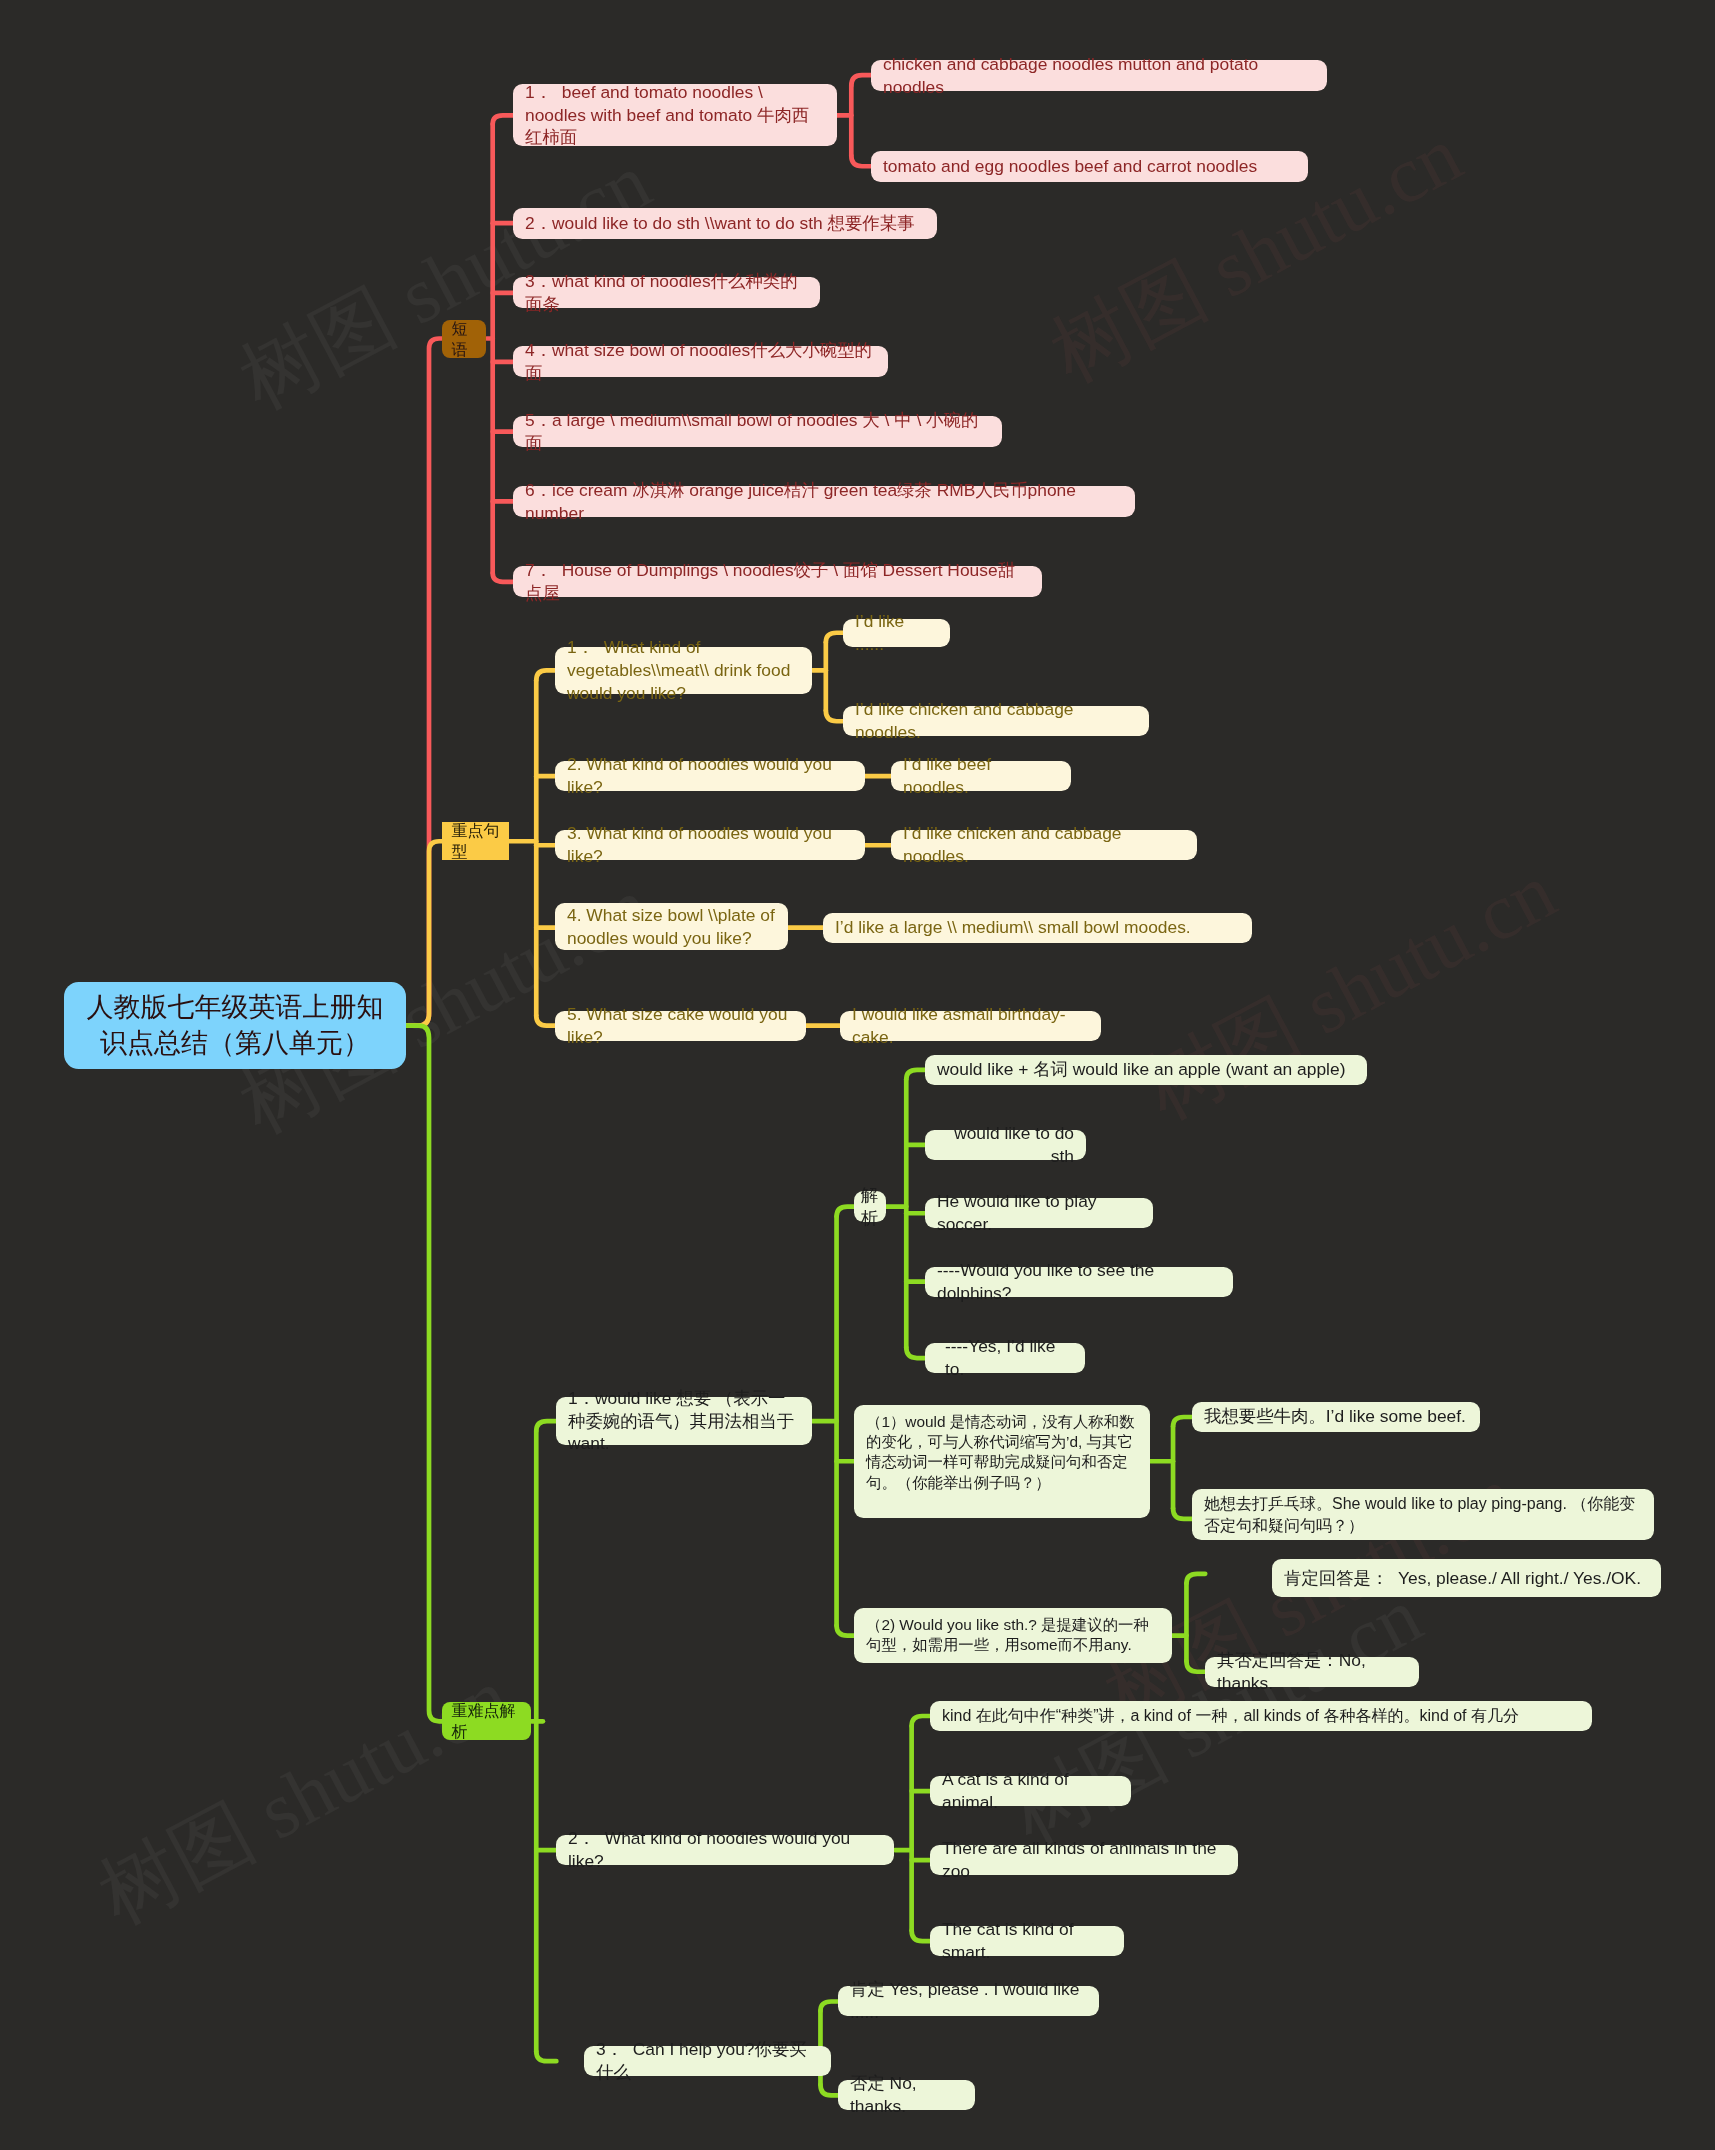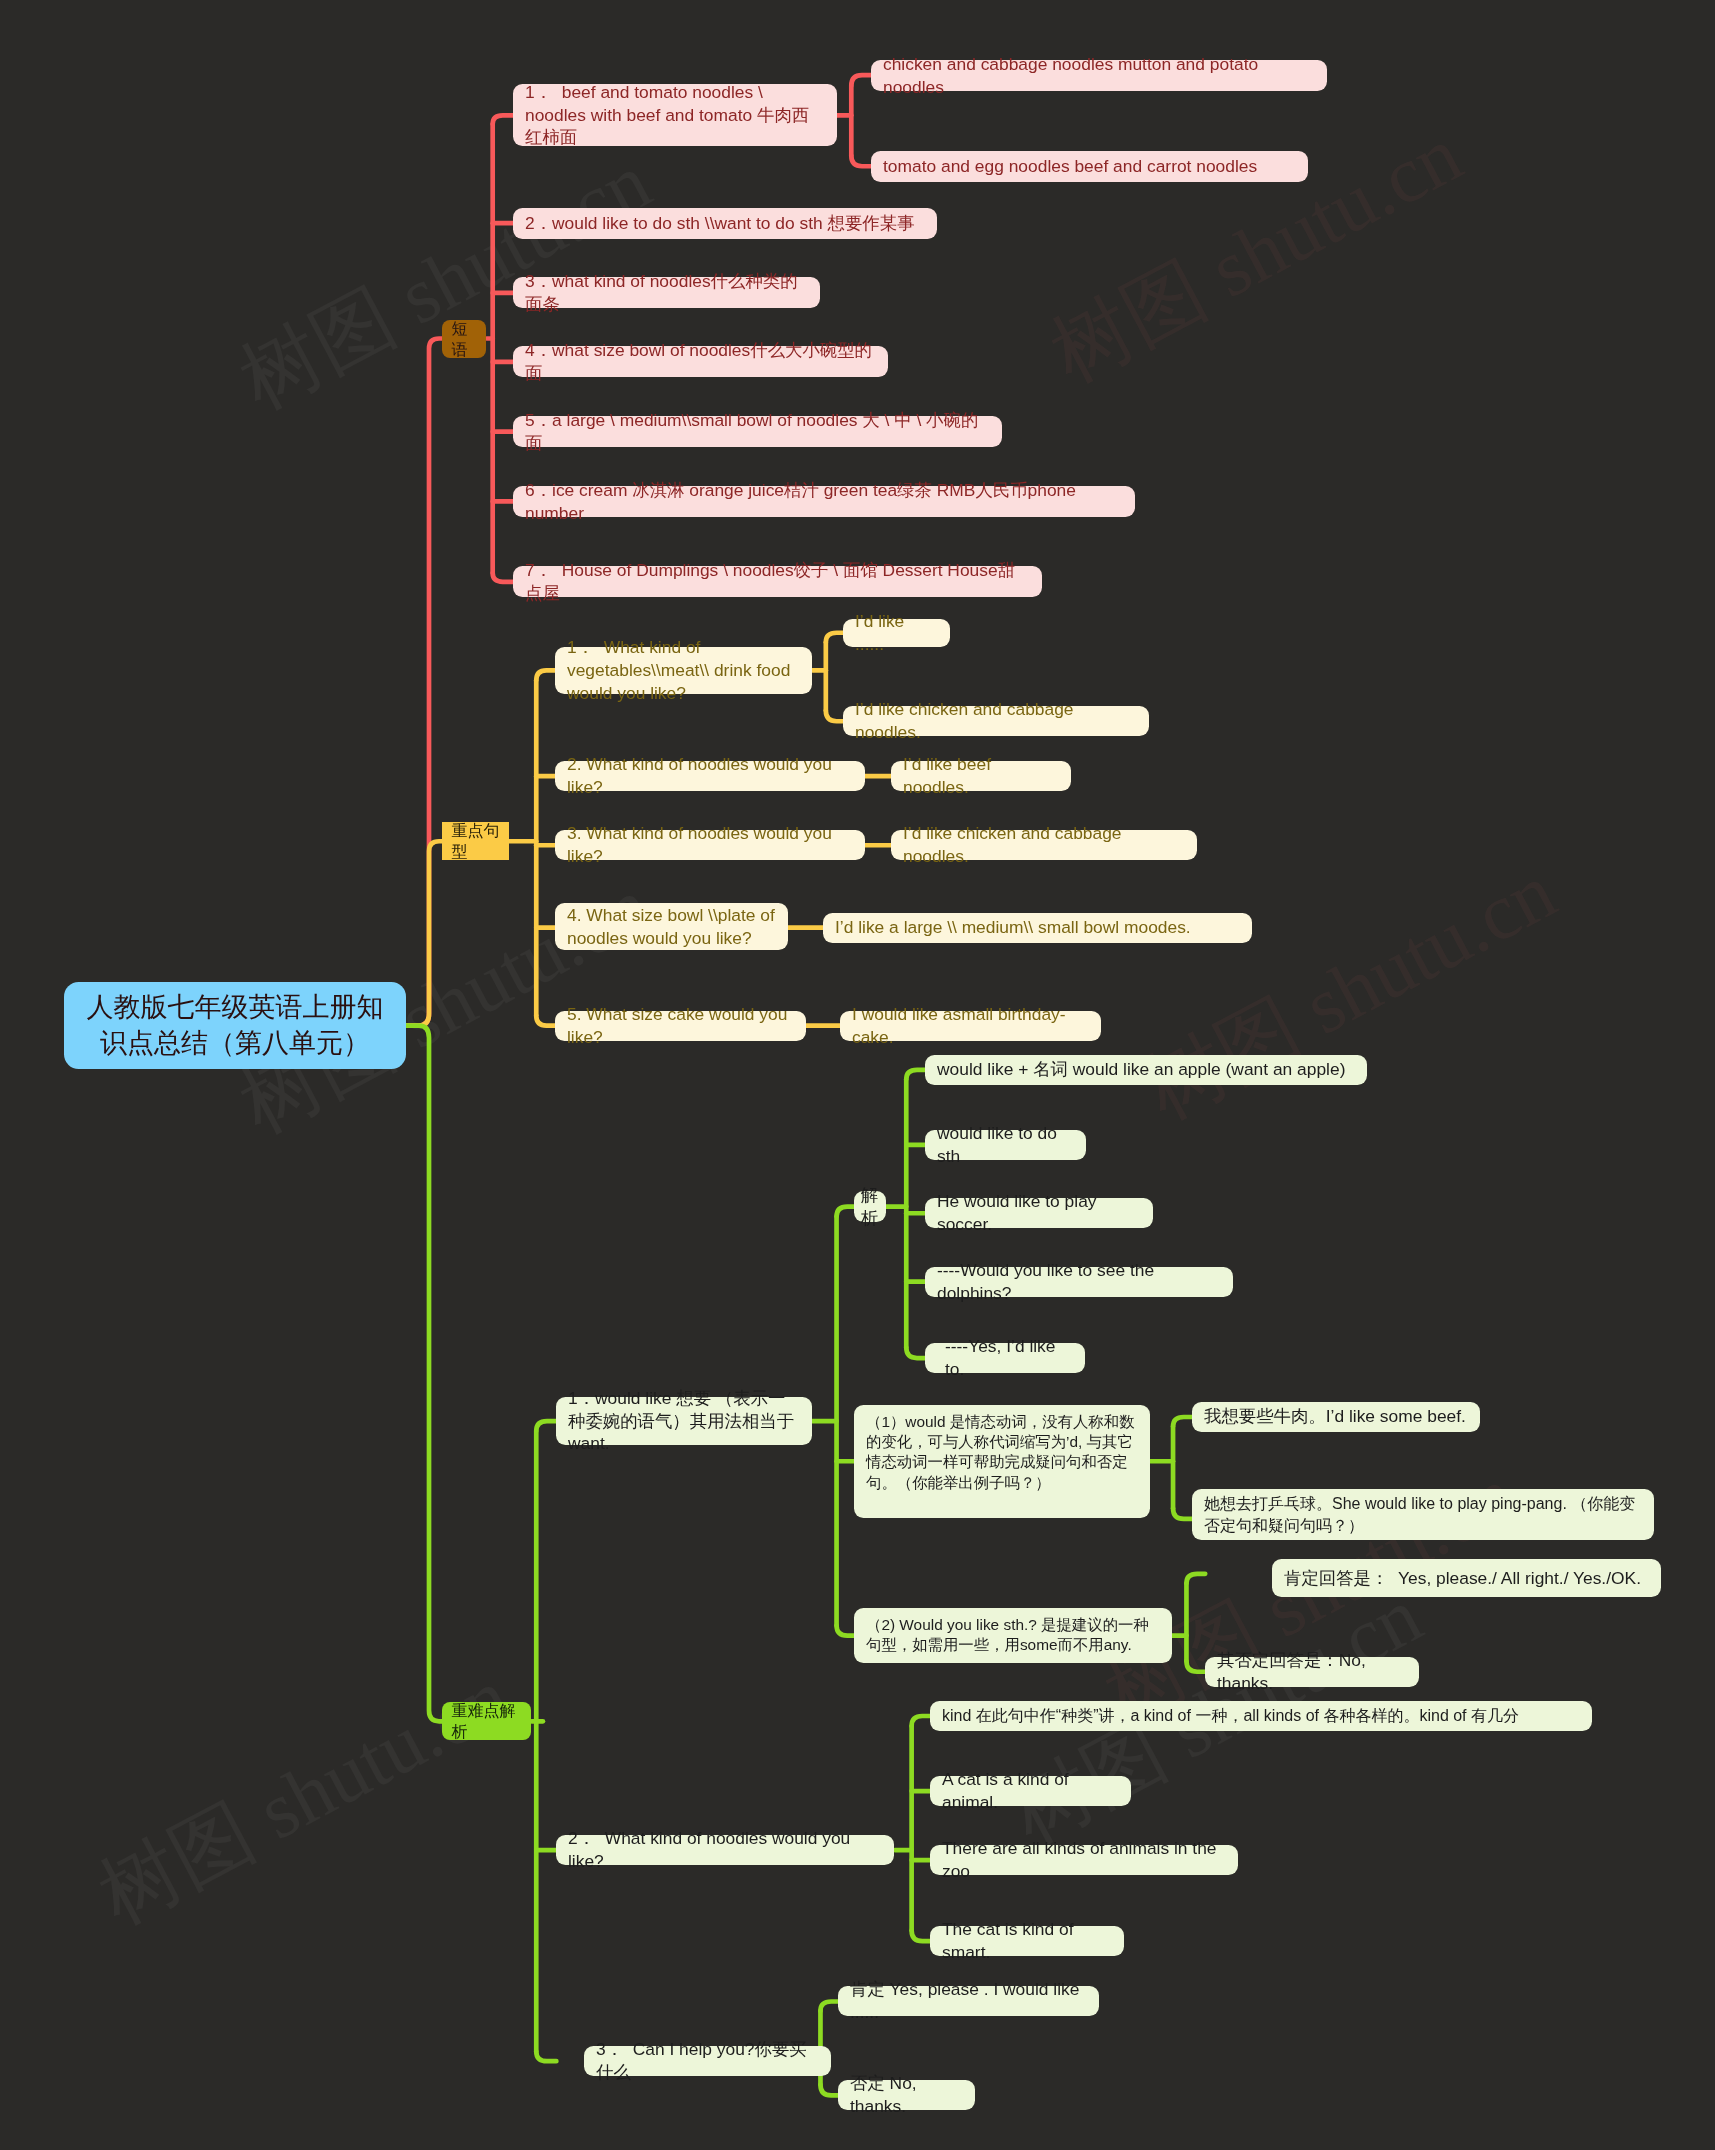--- a/index.html
+++ b/index.html
@@ -287,21 +287,21 @@
     <span>1．would like 想要 （表示一种委婉的语气）其用法相当于want.</span>
   </div>
 
   <div class="node n-green" style="left:854px; top:1191px; width:32px; height:31px; padding:4px 6.7px;">
     <span>解析</span>
   </div>
 
   <div class="node n-green" style="left:925px; top:1055px; width:442px; height:29.5px;">
     <span>would like + 名词 would like an apple (want an apple)</span>
   </div>
-  <div class="node n-green" style="left:925px; top:1130px; width:161px; height:29.5px;">
+  <div class="node n-green" style="left:925px; top:1130px; width:161px; height:29.5px;text-align:right;">
     <span>would like to do sth</span>
   </div>
   <div class="node n-green" style="left:925px; top:1198px; width:228px; height:29.5px;">
     <span>He would like to play soccer.</span>
   </div>
   <div class="node n-green" style="left:925px; top:1267px; width:308px; height:29.5px;">
     <span>----Would you like to see the dolphins?</span>
   </div>
   <div class="node n-green" style="left:925px; top:1343px; width:160px; height:29.5px;padding-left:20px;">
     <span>----Yes, I’d like to.</span>

